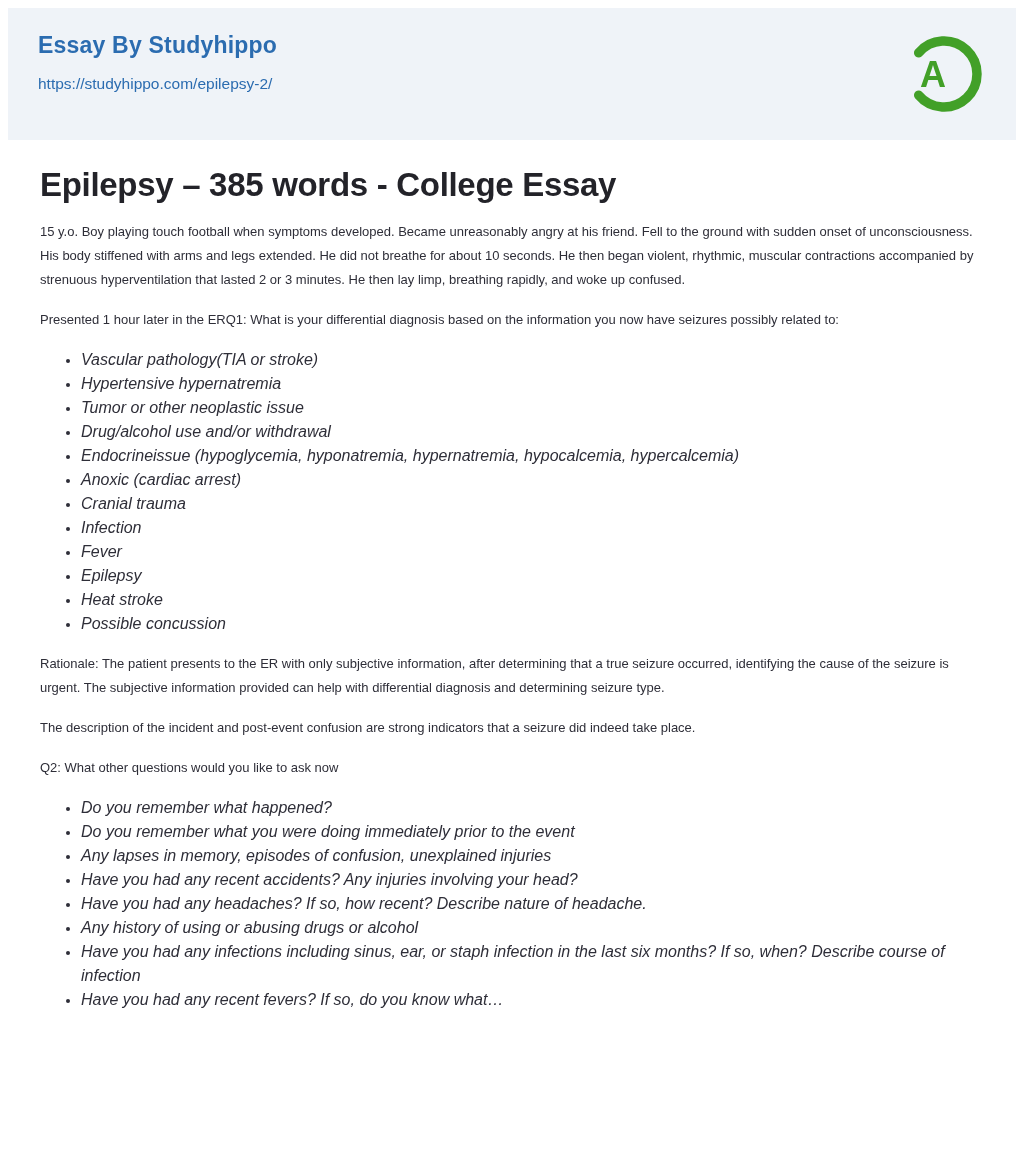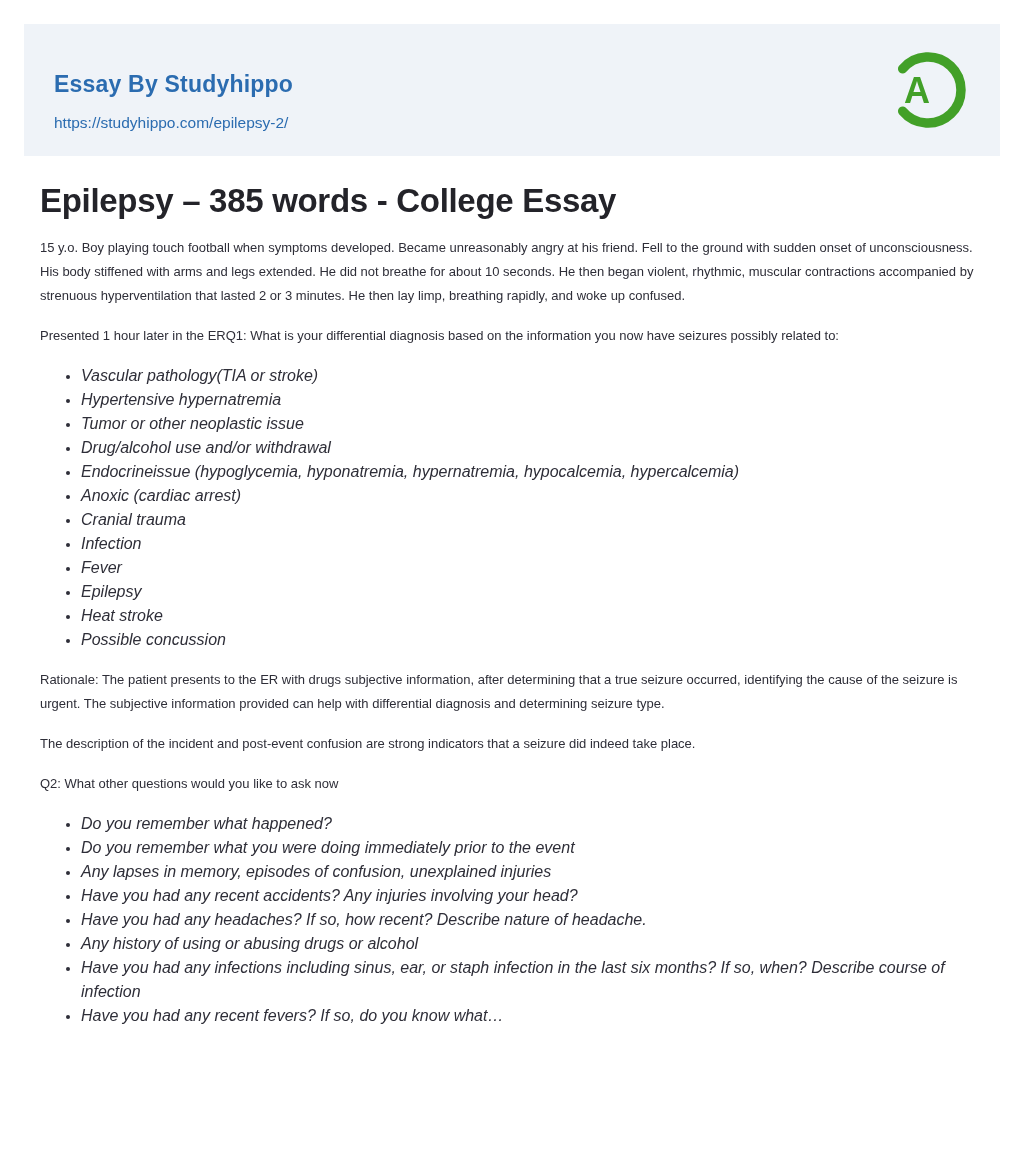--- a/index.html
+++ b/index.html
@@ -12,26 +12,26 @@
   *{margin:0;padding:0;box-sizing:border-box;}
   html,body{background:#ffffff;}
   body{
     width:1024px;
     min-height:1155px;
     font-family:"Liberation Sans", sans-serif;
     color:var(--body-color);
     -webkit-font-smoothing:antialiased;
   }
   .header-card{
-    margin:24px;
+    margin:8px;
     background:var(--header-bg);
     padding:24px 30px;
     display:flex;
     justify-content:space-between;
-    align-items:flex-end;
+    align-items:flex-start;
     min-height:118px;
   }
   .header-text h2{
     color:var(--brand-blue);
     font-size:23px;
     font-weight:bold;
     letter-spacing:.2px;
     margin-bottom:16px;
   }
   .header-text a{
@@ -109,21 +109,21 @@
       <li>Endocrineissue (hypoglycemia, hyponatremia, hypernatremia, hypocalcemia, hypercalcemia)</li>
       <li>Anoxic (cardiac arrest)</li>
       <li>Cranial trauma</li>
       <li>Infection</li>
       <li>Fever</li>
       <li>Epilepsy</li>
       <li>Heat stroke</li>
       <li>Possible concussion</li>
     </ul>
 
-  <p>Rationale: The patient presents to the ER with drugs subjective information, after determining that a true seizure occurred, identifying the cause of the seizure is urgent. The subjective information provided can help with differential diagnosis and determining seizure type.</p>
+  <p>Rationale: The patient presents to the ER with only subjective information, after determining that a true seizure occurred, identifying the cause of the seizure is urgent. The subjective information provided can help with differential diagnosis and determining seizure type.</p>
 
   <p>The description of the incident and post-event confusion are strong indicators that a seizure did indeed take place.</p>
 
   <p>Q2: What other questions would you like to ask now</p>
 
   <ul>
       <li>Do you remember what happened?</li>
       <li>Do you remember what you were doing immediately prior to the event</li>
       <li>Any lapses in memory, episodes of confusion, unexplained injuries</li>
       <li>Have you had any recent accidents? Any injuries involving your head?</li>

